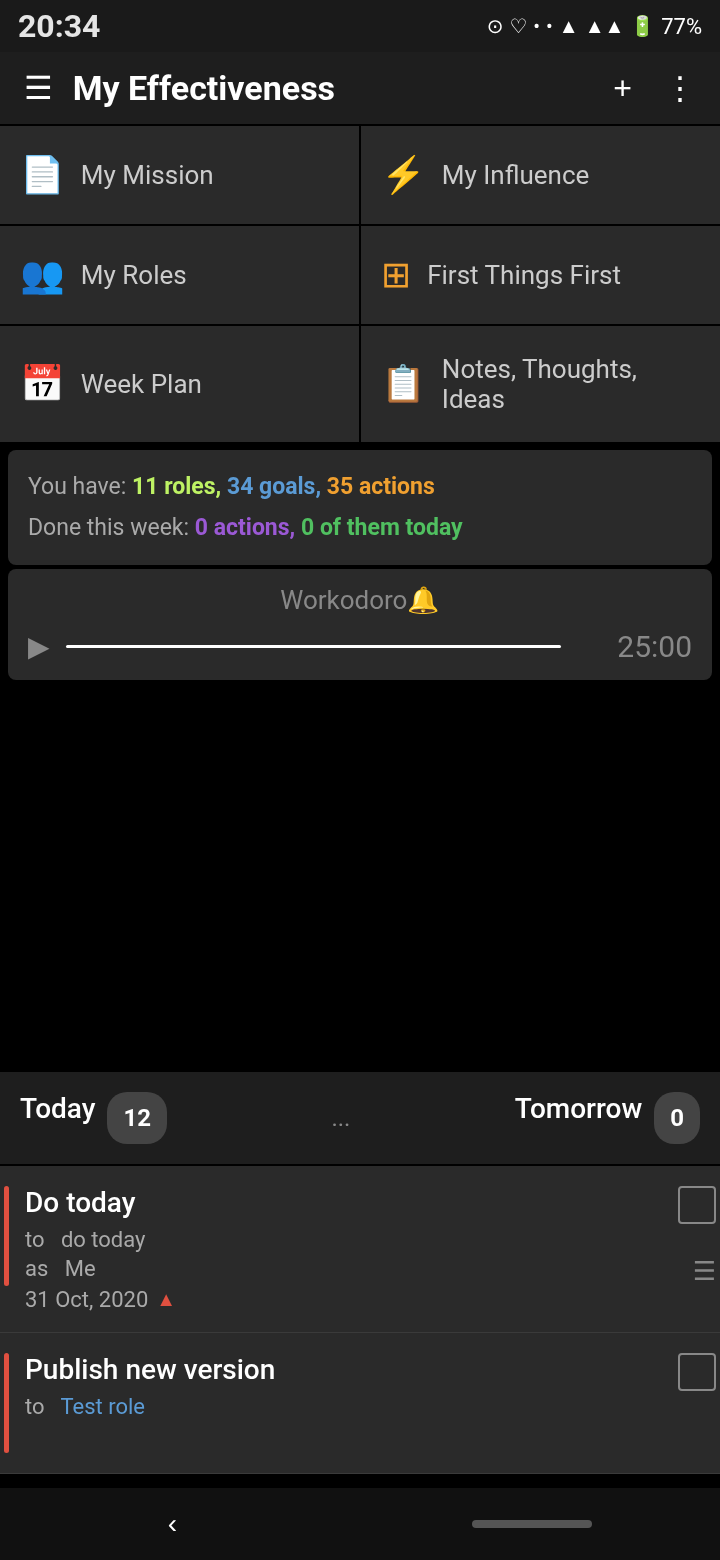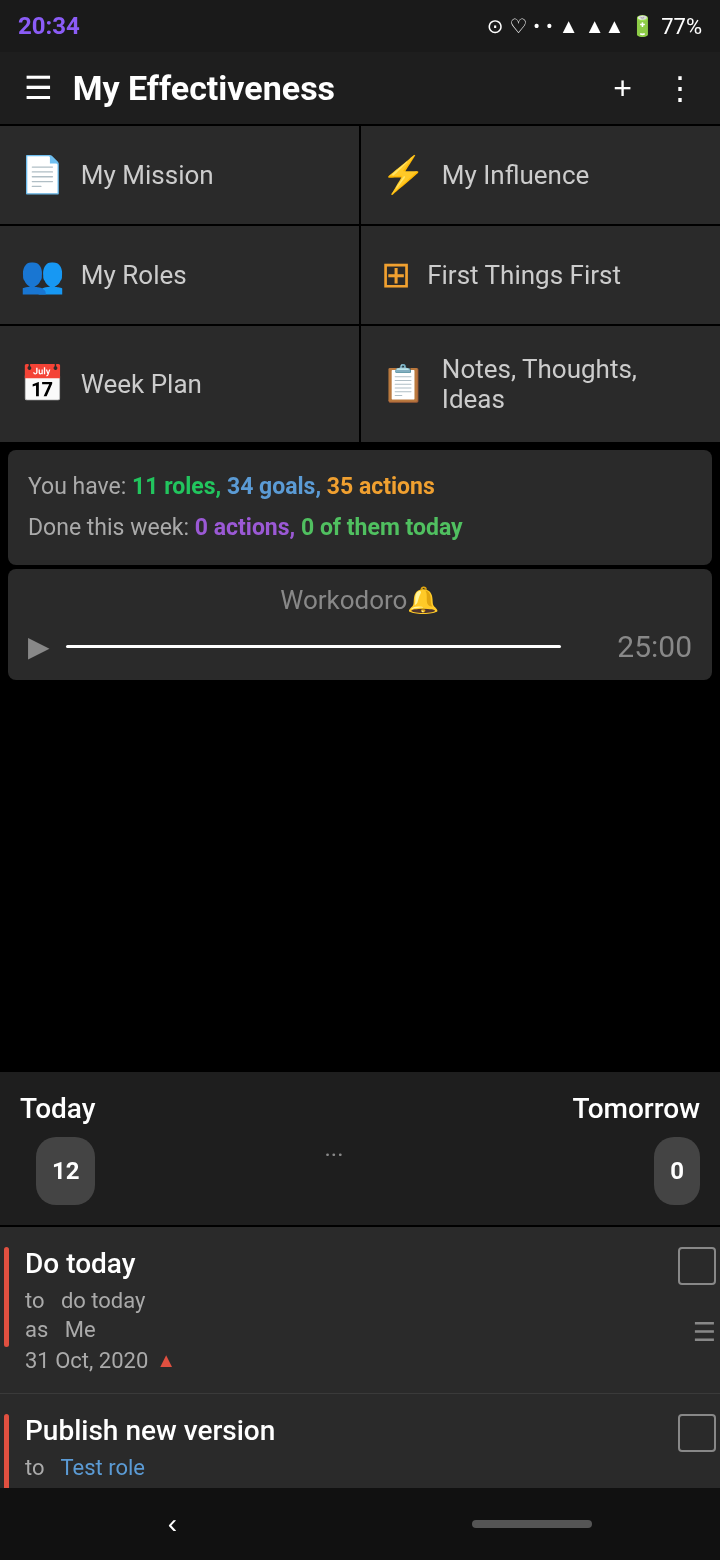--- a/index.html
+++ b/index.html
@@ -16,23 +16,23 @@
     
     .status-bar {
       display: flex;
       justify-content: space-between;
       align-items: center;
       padding: 8px 18px;
       background: #1a1a1a;
       height: 52px;
     }
     .status-time {
-      font-size: 24px;
+      font-size: 32px;
       font-weight: bold;
-      color: #8b5cf6;
+      color: #e5e5e5;
     }
     .status-icons {
       display: flex;
       align-items: center;
       gap: 6px;
       font-size: 20px;
     }
     .battery-text {
       font-size: 22px;
       color: #fff;
@@ -96,21 +96,21 @@
     
     .stats-bar {
       background: #2a2a2a;
       padding: 16px 20px;
       margin: 8px 8px 4px 8px;
       border-radius: 8px;
       font-size: 23px;
       line-height: 1.8;
     }
     .stats-label { color: #aaa; }
-    .stats-roles { color: #22c55e; font-weight: bold; text-align: right; }
+    .stats-roles { color: #bef264; font-weight: bold; text-align: right; }
     .stats-goals { color: #5b9bd5; font-weight: bold; }
     .stats-actions { color: #f0a030; font-weight: bold; }
     .stats-done-actions { color: #9b59d5; font-weight: bold; }
     .stats-done-habits { color: #50c060; font-weight: bold; }
 
     
     .workodoro-bar {
       background: #2a2a2a;
       padding: 16px 20px;
       margin: 4px 8px 8px 8px;
@@ -161,34 +161,33 @@
     .day-bar {
       display: flex;
       align-items: center;
       justify-content: space-between;
       background: #1e1e1e;
       padding: 20px 20px;
       margin-top: 4px;
     }
     .day-section {
       display: flex;
-      align-items: flex-end;
+      align-items: flex-start;
       gap: 12px;
-      flex-direction: column;
     }
     .day-label {
       font-size: 28px;
       color: #fff;
       font-weight: 500;
     }
     .day-badge {
       background: #444;
       color: #fff;
       border-radius: 20px;
-      padding: 20px 16px;
+      padding: 12px 16px;
       font-size: 24px;
       font-weight: bold;
     }
     .day-ellipsis {
       color: #888;
       font-size: 24px;
     }
 
     
     .task-list {

